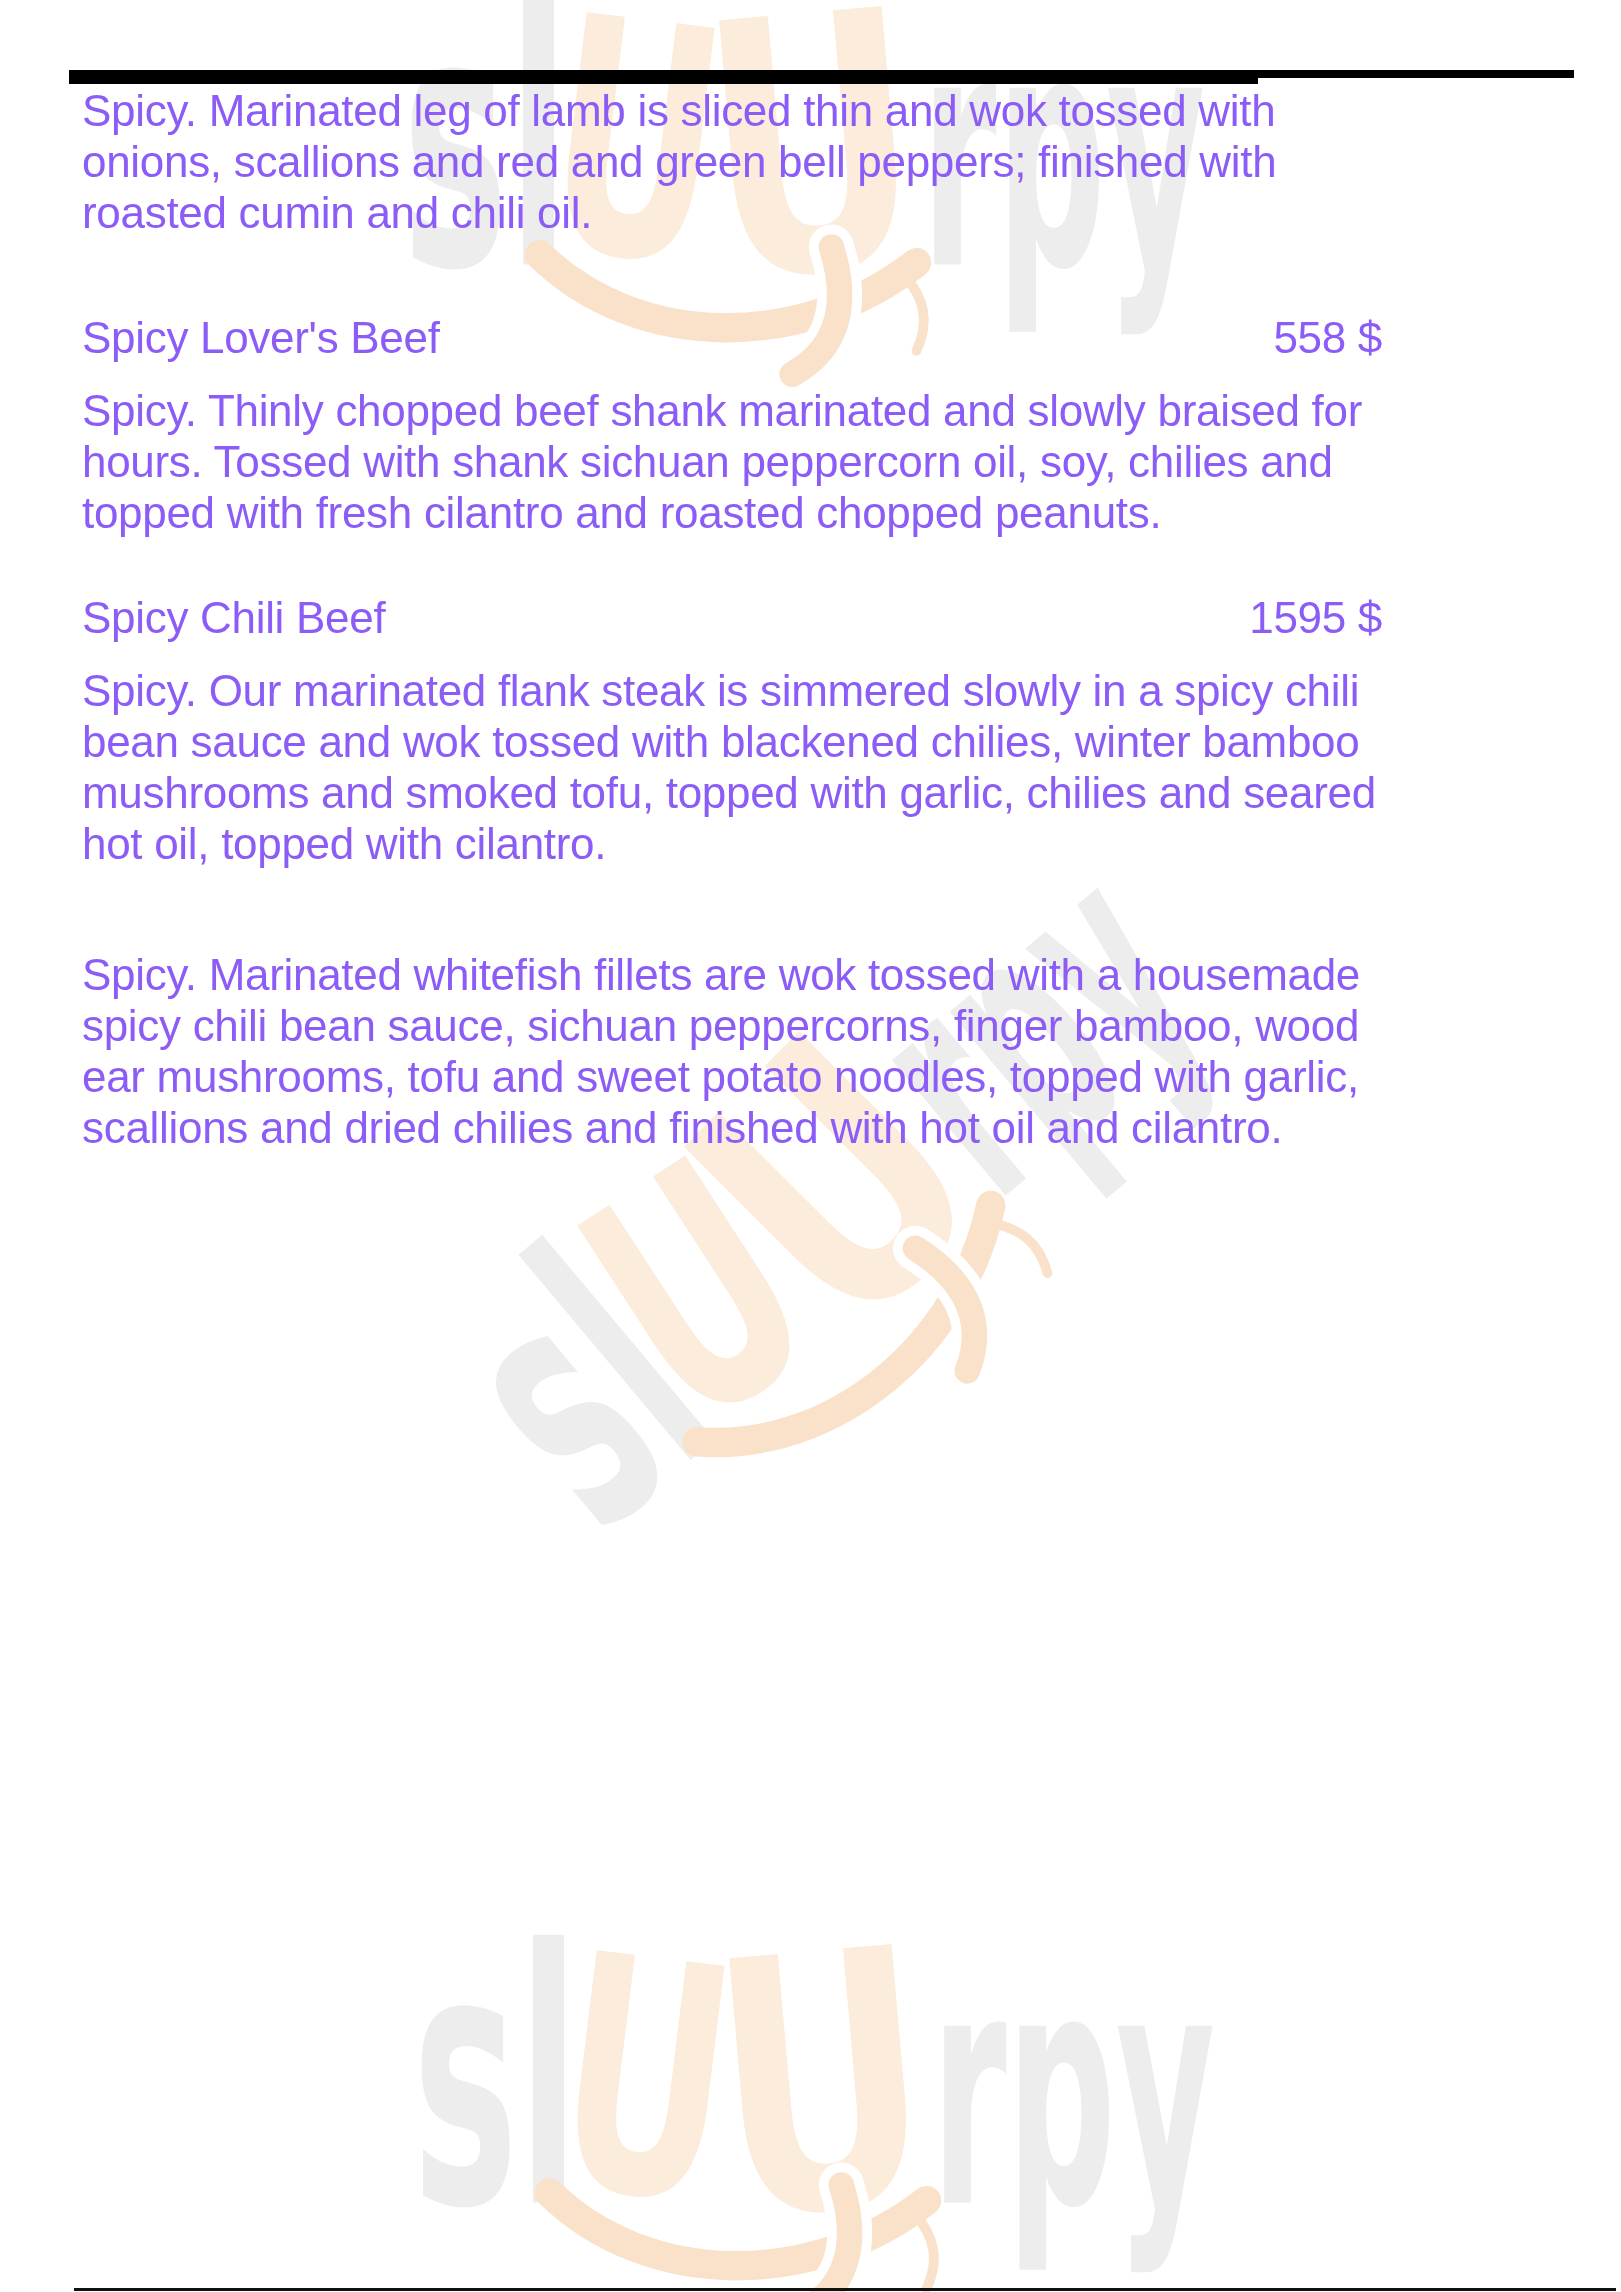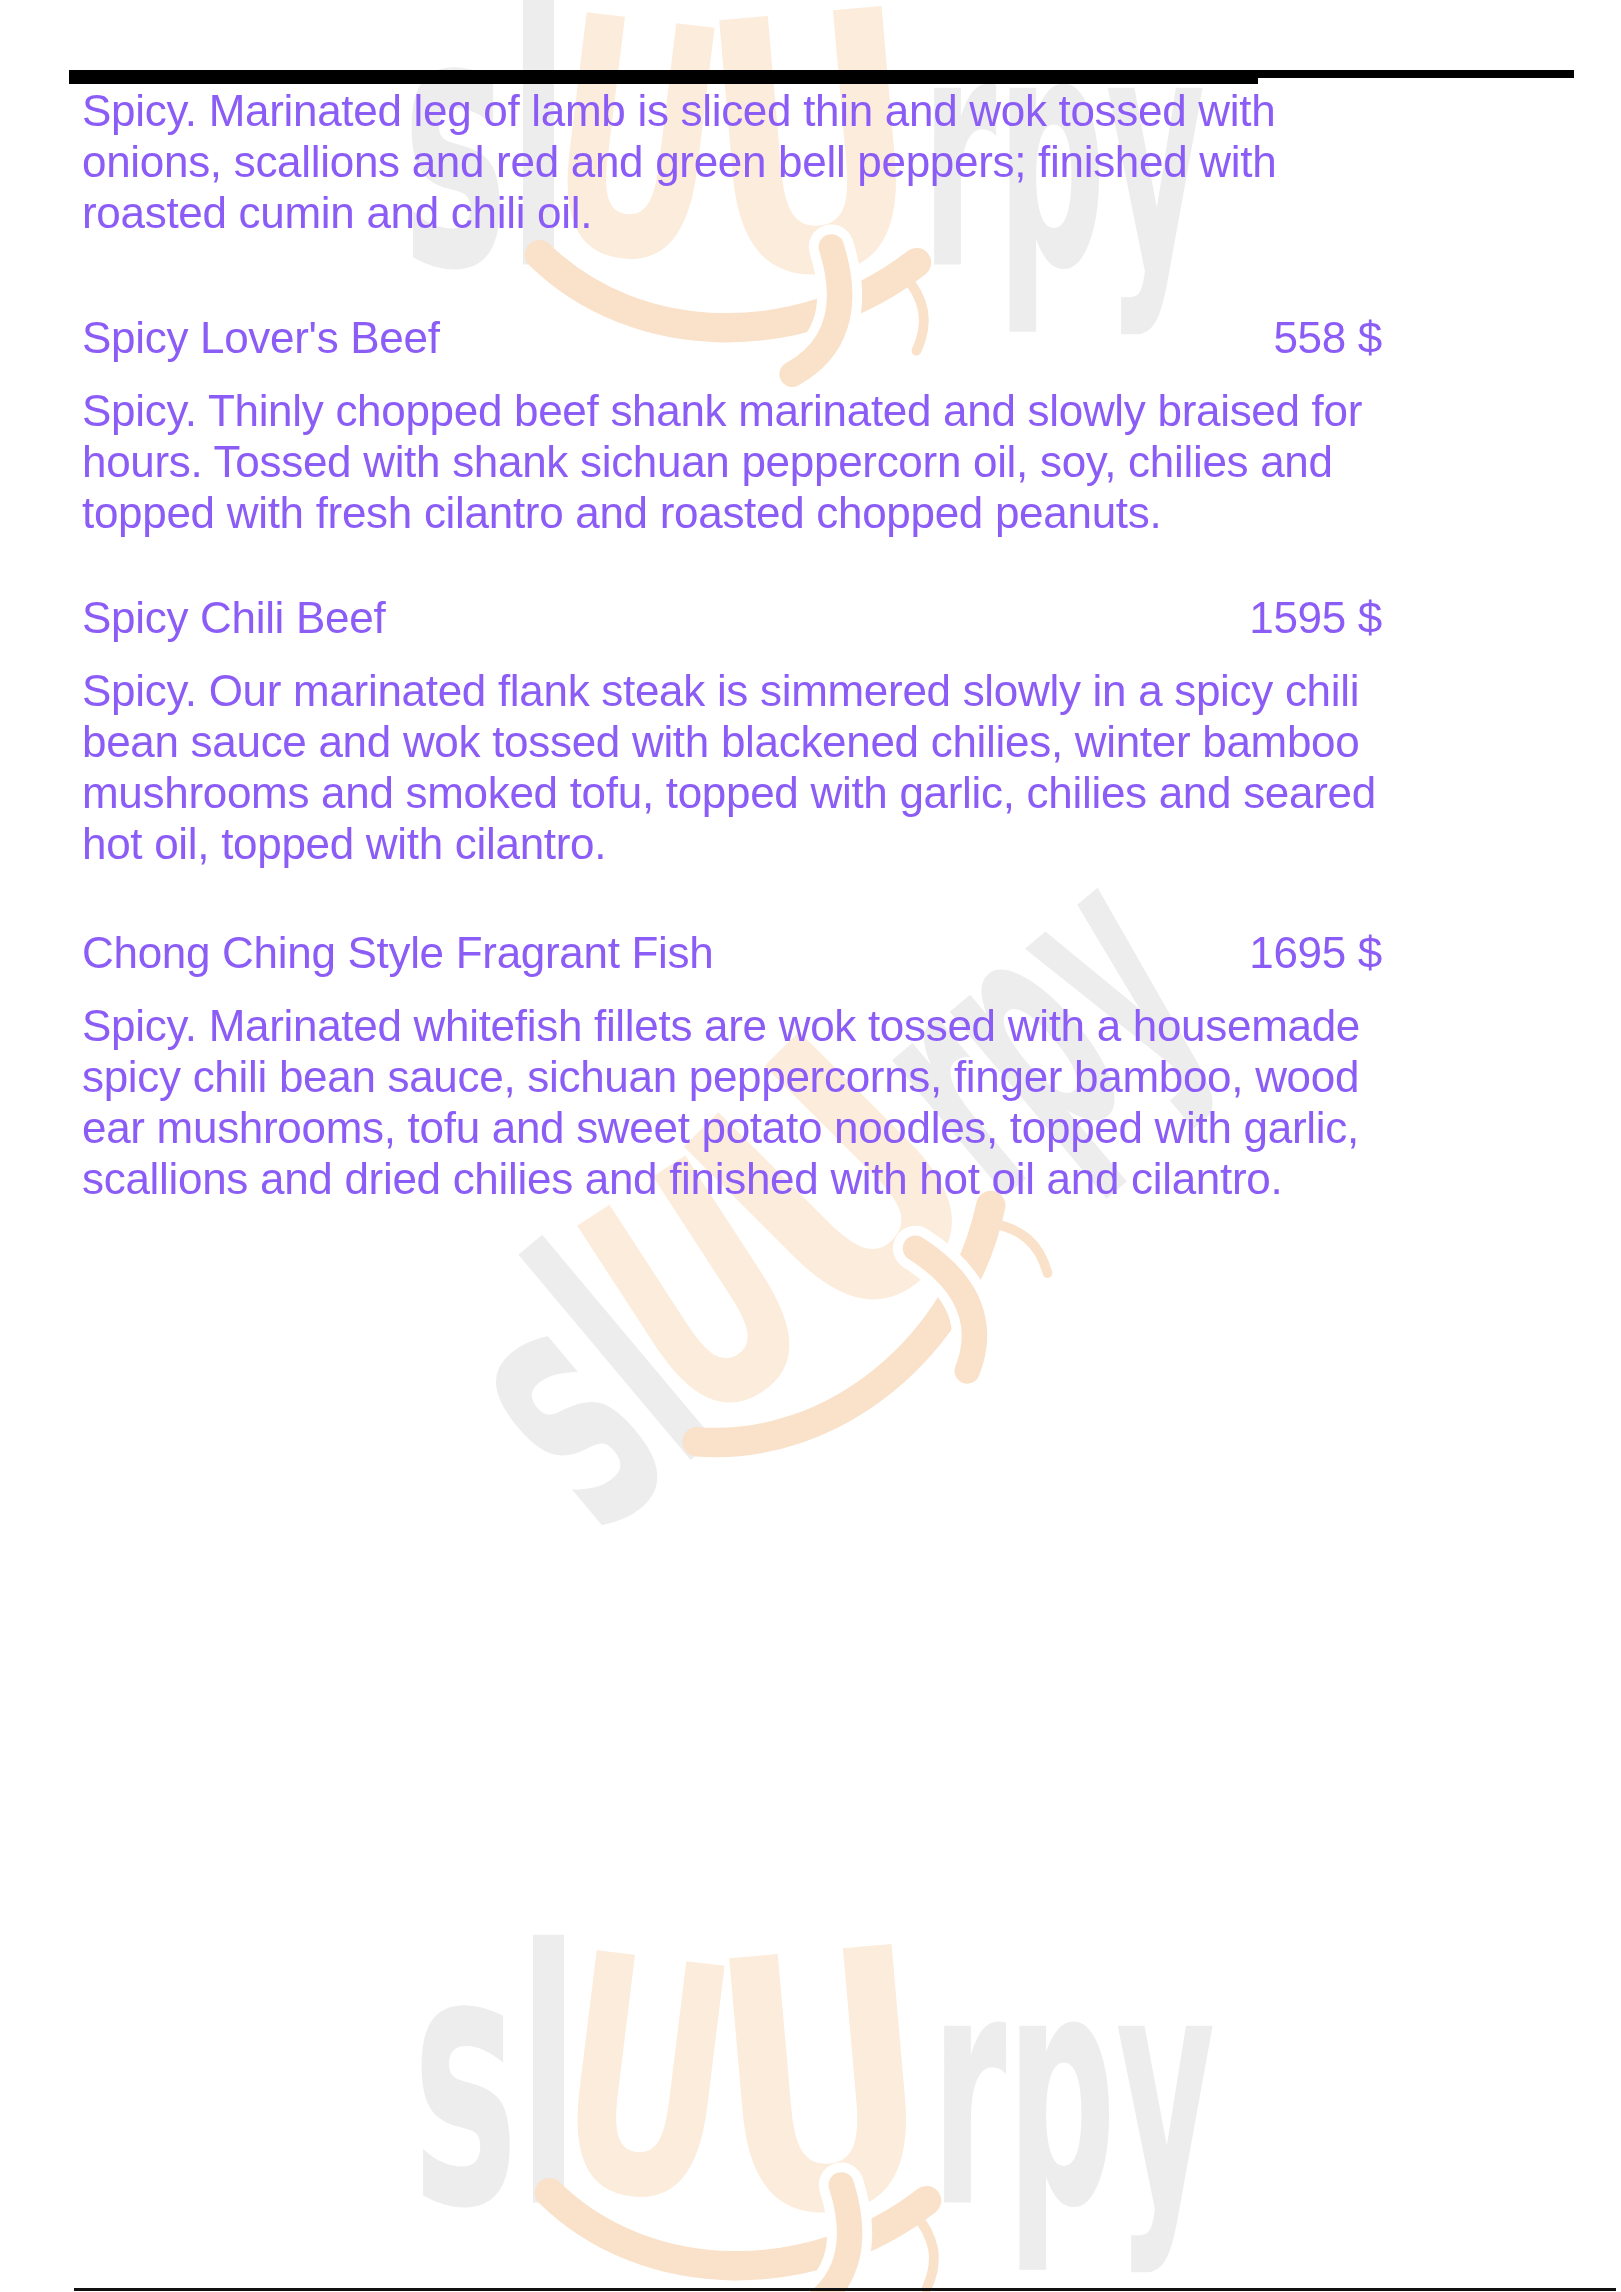--- a/index.html
+++ b/index.html
@@ -131,24 +131,20 @@
     </div>
     <div class="item-desc">
       <div class="line">Spicy. Our marinated flank steak is simmered slowly in a spicy chili</div>
       <div class="line">bean sauce and wok tossed with blackened chilies, winter bamboo</div>
       <div class="line">mushrooms and smoked tofu, topped with garlic, chilies and seared</div>
       <div class="line">hot oil, topped with cilantro.</div>
     </div>
   </div>
 
   <div id="item-3" class="textblock">
-    <div class="item-header">
-      <span class="item-name">Chong Ching Style Fragrant Fish</span>
-      <span class="item-price">1695 $</span>
-    </div>
     <div class="item-desc">
       <div class="line">Spicy. Marinated whitefish fillets are wok tossed with a housemade</div>
       <div class="line">spicy chili bean sauce, sichuan peppercorns, finger bamboo, wood</div>
       <div class="line">ear mushrooms, tofu and sweet potato noodles, topped with garlic,</div>
       <div class="line">scallions and dried chilies and finished with hot oil and cilantro.</div>
     </div>
   </div>
 
 </div>
 

